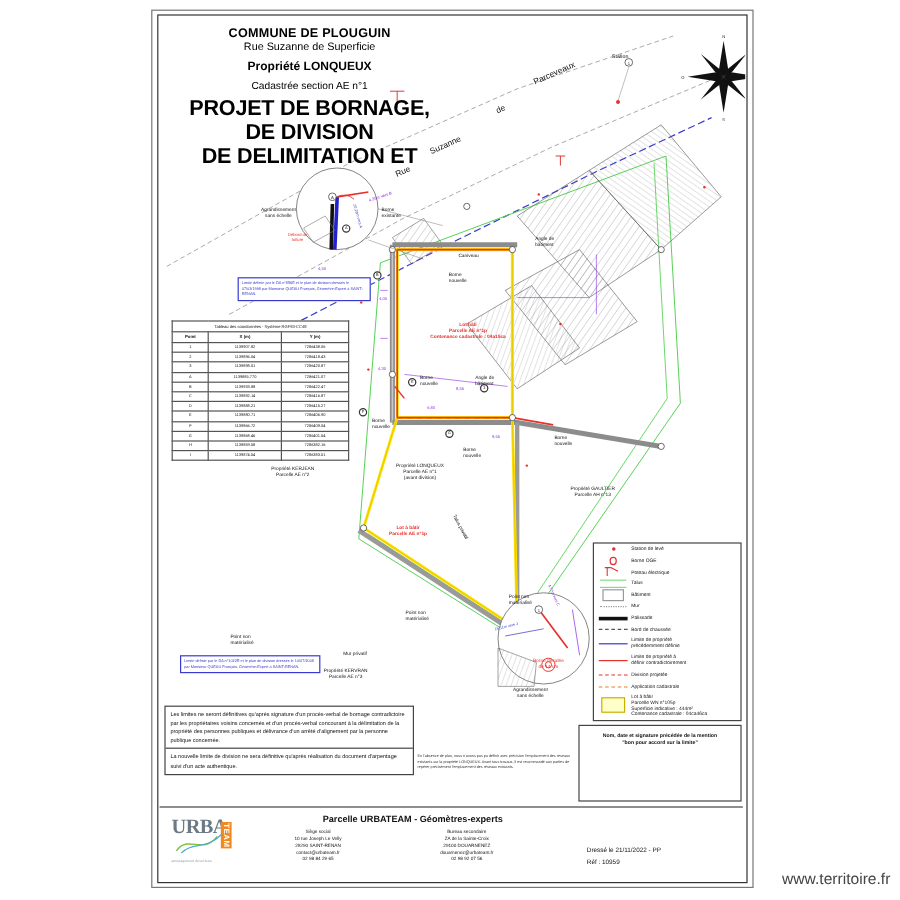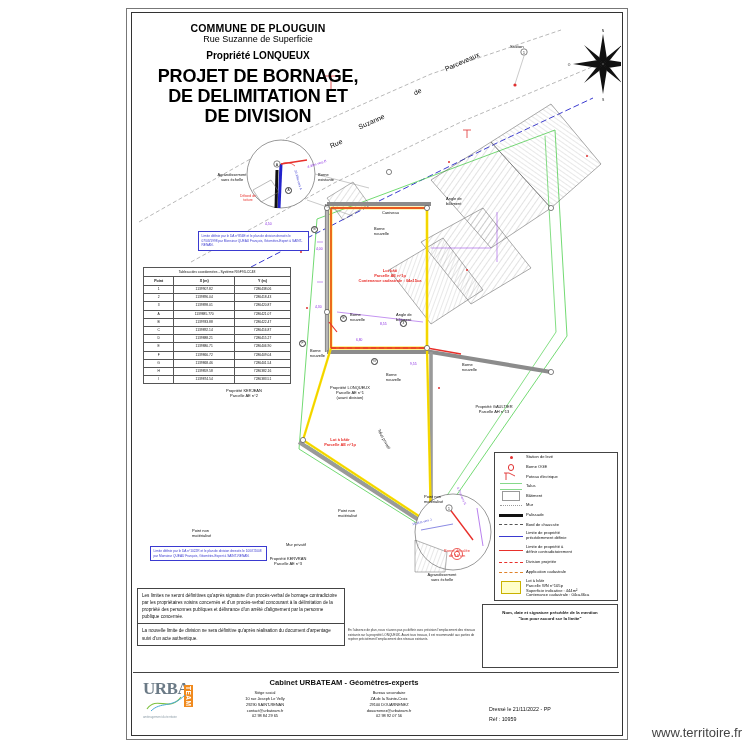--- a/index.html
+++ b/index.html
@@ -279,24 +279,25 @@
       <text x="0" y="37" font-size="3.4" text-anchor="middle" fill="#111" font-family="Liberation Sans">S</text>
       <text x="-34" y="2" font-size="3.4" text-anchor="middle" fill="#111" font-family="Liberation Sans">O</text>
       <text x="34" y="2" font-size="3.4" text-anchor="middle" fill="#111" font-family="Liberation Sans">E</text>
     </g>
   </svg>
 
   <div class="title-block">
     <div class="t-commune">COMMUNE DE PLOUGUIN</div>
     <div class="t-rue">Rue Suzanne de Superficie</div>
     <div class="t-prop">Propriété LONQUEUX</div>
+    <div class="t-cad">Cadastrée section AE n°1</div>
     <div class="t-main">
       <div>PROJET DE BORNAGE,</div>
+      <div>DE DIVISION</div>
       <div>DE DELIMITATION ET</div>
-      <div>DE DIVISION</div>
     </div>
   </div>
 
   <table class="coord-table">
     <tbody id="coord-body">
         <tr class="caption">
           <td colspan="3">Tableau des coordonnées - Système RGF93-CC48</td>
         </tr>
         <tr class="hdr">
           <td>Point</td>
@@ -565,21 +566,21 @@
   <div class="cartouche">
     <div class="logo">
       <span class="lg-word">URBA</span>
       <span class="lg-team">TEAM</span>
       <span class="lg-sub">aménagement du territoire</span>
       <svg style="position:absolute;left:2px;top:12px;" width="52" height="22" viewBox="0 0 52 22">
         <path d="M2 18 C 12 4, 24 22, 36 6" stroke="#7fc242" stroke-width="1.2" fill="none"></path>
         <path d="M6 20 C 16 10, 26 18, 40 4" stroke="#4aa8d8" stroke-width="1" fill="none"></path>
       </svg>
     </div>
-    <div class="cab-title">Cabinet URBATEAM - Géomètres-experts</div>
+    <div class="cab-title">Parcelle URBATEAM - Géomètres-experts</div>
     <div class="addr a1">
       <div>Siège social</div>
       <div>10 rue Joseph Le Velly</div>
       <div>29290 SAINT-RENAN</div>
       <div>contact@urbateam.fr</div>
       <div>02 98 84 29 65</div>
     </div>
     <div class="addr a2">
       <div>Bureau secondaire</div>
       <div>ZA de la Sainte-Croix</div>

